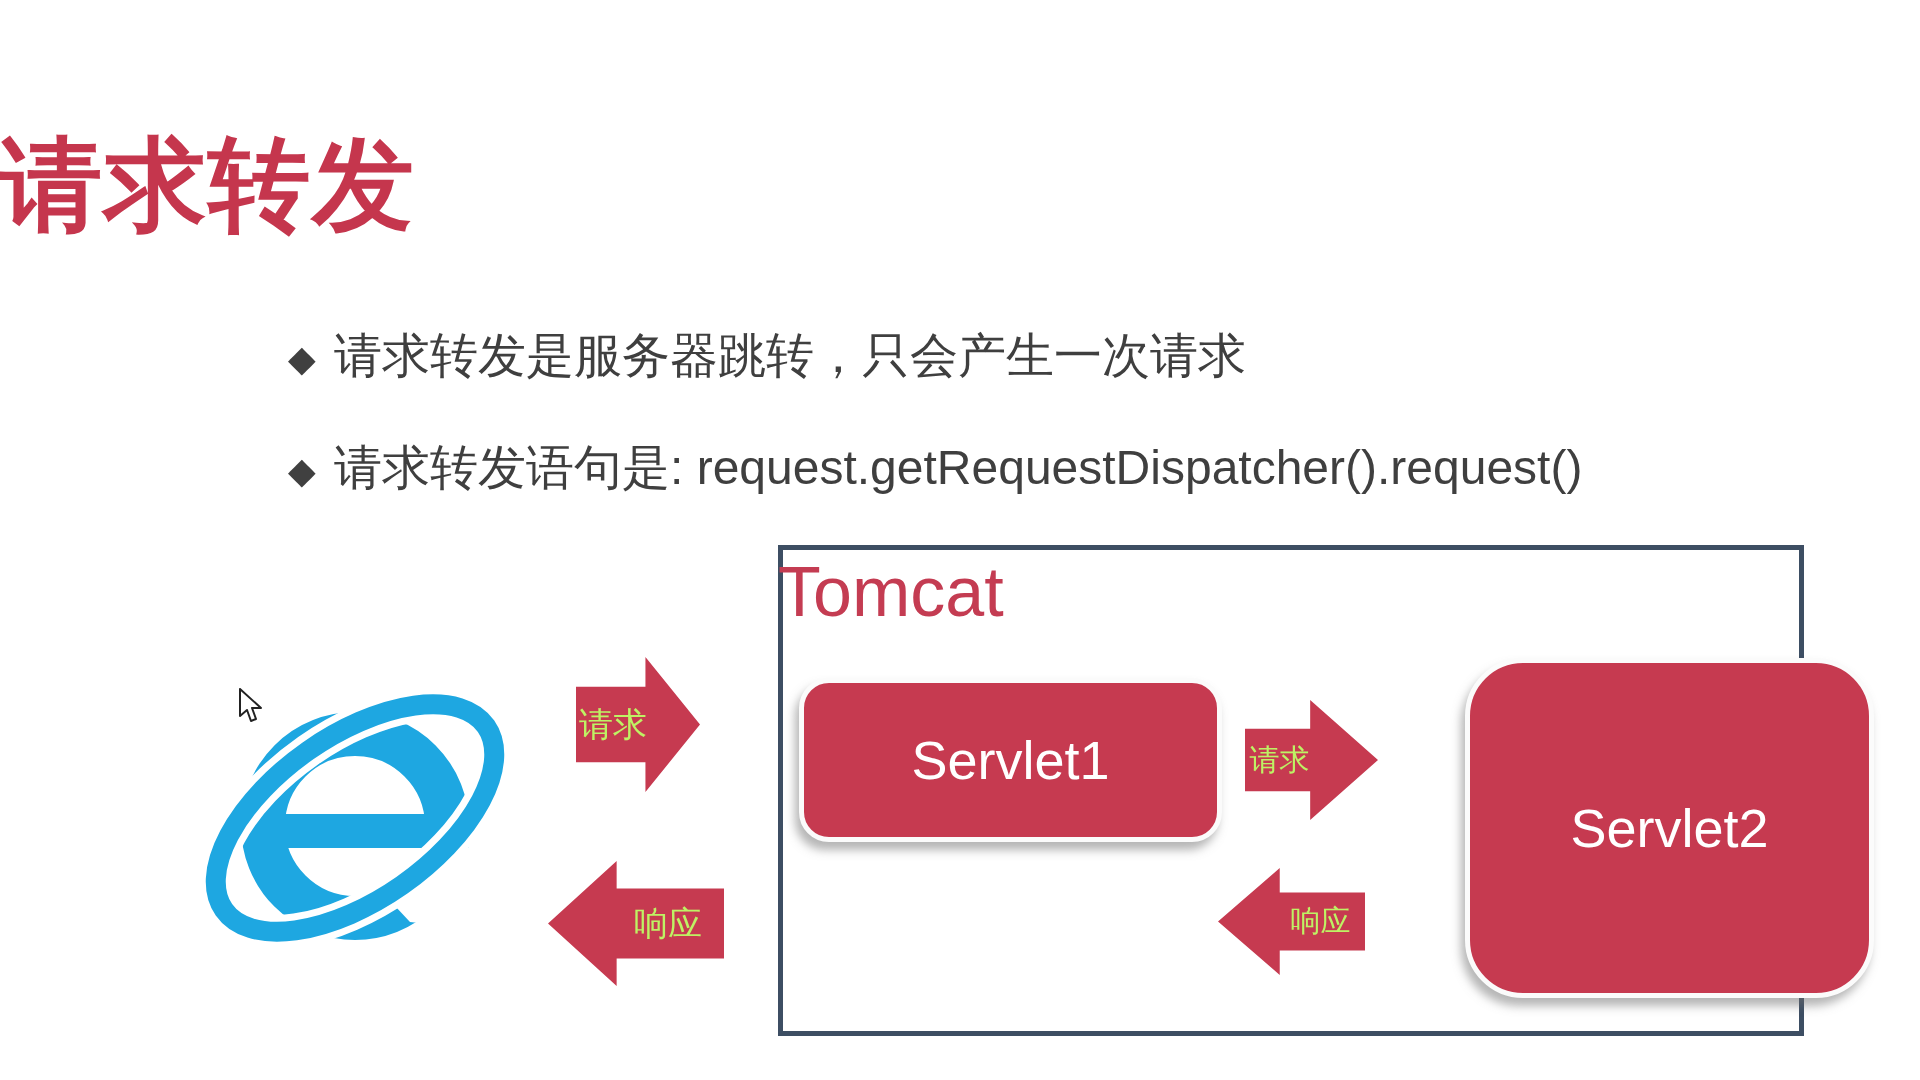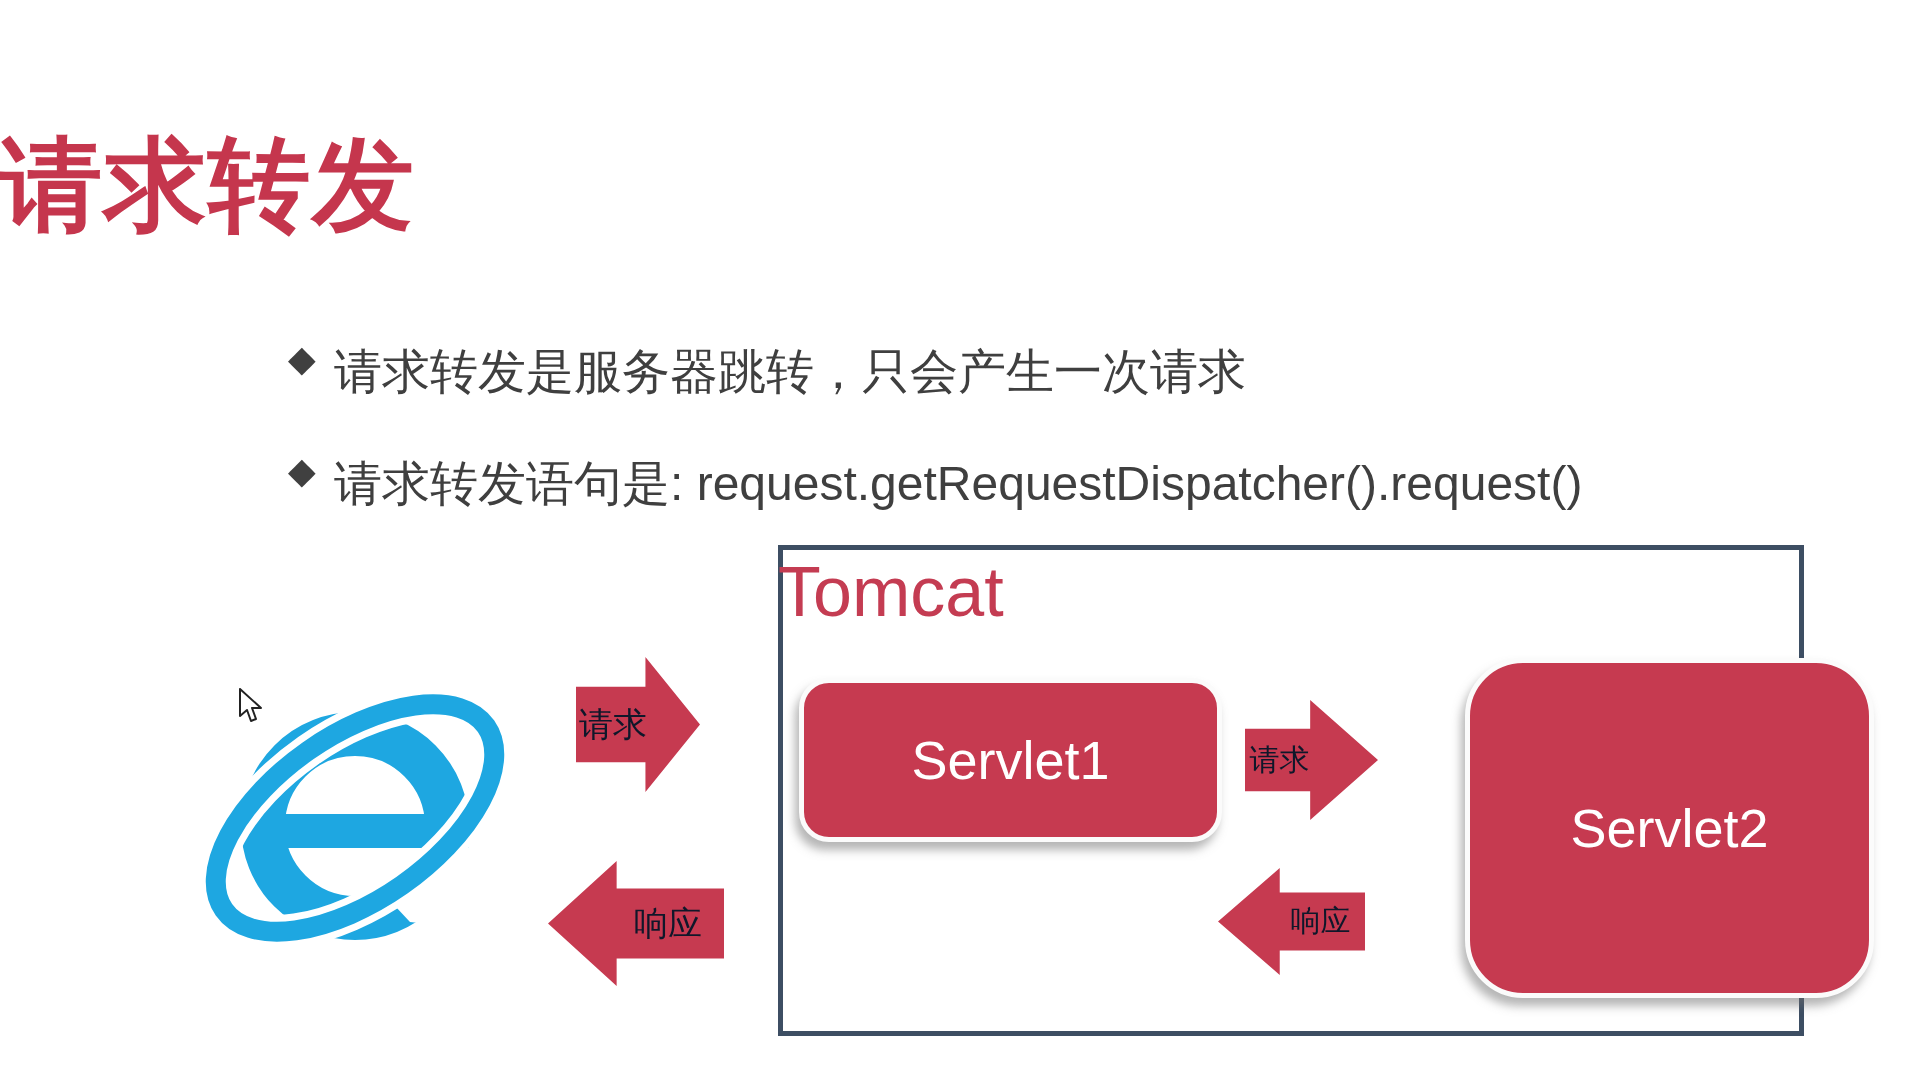--- a/index.html
+++ b/index.html
@@ -7,39 +7,39 @@
               font-family:"Liberation Sans", sans-serif; }
   .slide { position:relative; width:1920px; height:1080px; background:#ffffff; }
 
   .title { position:absolute; left:0; top:118px; width:1920px; 
            font-size:102px; font-weight:800; color:#C5364D; letter-spacing:2px; }
 
   .bullet-row { position:absolute; left:288px; display:flex; align-items:flex-start; }
   .bullet-row.first  { top:326px; }
   .bullet-row.second { top:438px; }
   .bullet-marker { font-size:36px; color:#404040; margin-top:12px; width:46px; flex:0 0 46px; }
-  .bullet-text { font-size:48px; color:#3F3F3F; white-space:nowrap; line-height:1.25;margin-top:16px; }
+  .bullet-text { font-size:48px; color:#3F3F3F; white-space:nowrap; line-height:1.25; }
 
   
   .tomcat-box { position:absolute; left:778px; top:545px; width:1026px; height:491px;
                 border:5px solid #3D4E63; background:transparent; }
   .tomcat-label { position:absolute; left:778px; top:552px; width:1148px; text-align:left;
                   font-size:70px; color:#C43C52; }
 
   
   .servlet { position:absolute; display:flex; align-items:center; justify-content:center;
              background:#C63A50; border:5px solid #FBFBFB;
              box-shadow:-4px 8px 10px rgba(110,110,110,0.5);
              color:#ffffff; }
   .servlet1 { left:799px; top:678px; width:423px; height:164px; border-radius:30px; font-size:54px; }
   .servlet2 { left:1465px; top:658px; width:409px; height:340px; border-radius:58px; font-size:54px; }
 
   
   .arrow { position:absolute; background:#C63A50; display:flex; align-items:center;
-           justify-content:center; color:#0f172a; }
+           justify-content:center; color:#bef264; }
   .arrow-req-left  { left:576px; top:657px; width:124px; height:135px; font-size:34px;
     clip-path:polygon(0 22%, 56% 22%, 56% 0, 100% 50%, 56% 100%, 56% 78%, 0 78%);
     padding-right:50px; }
   .arrow-resp-left { left:548px; top:861px; width:176px; height:125px; font-size:34px;
     clip-path:polygon(100% 22%, 39% 22%, 39% 0, 0 50%, 39% 100%, 39% 78%, 100% 78%);
     padding-left:64px; }
   .arrow-req-inner { left:1245px; top:700px; width:133px; height:120px; font-size:30px;
     clip-path:polygon(0 24%, 49% 24%, 49% 0, 100% 50%, 49% 100%, 49% 76%, 0 76%);
     padding-right:64px; }
   .arrow-resp-inner{ left:1218px; top:868px; width:147px; height:107px; font-size:30px;

